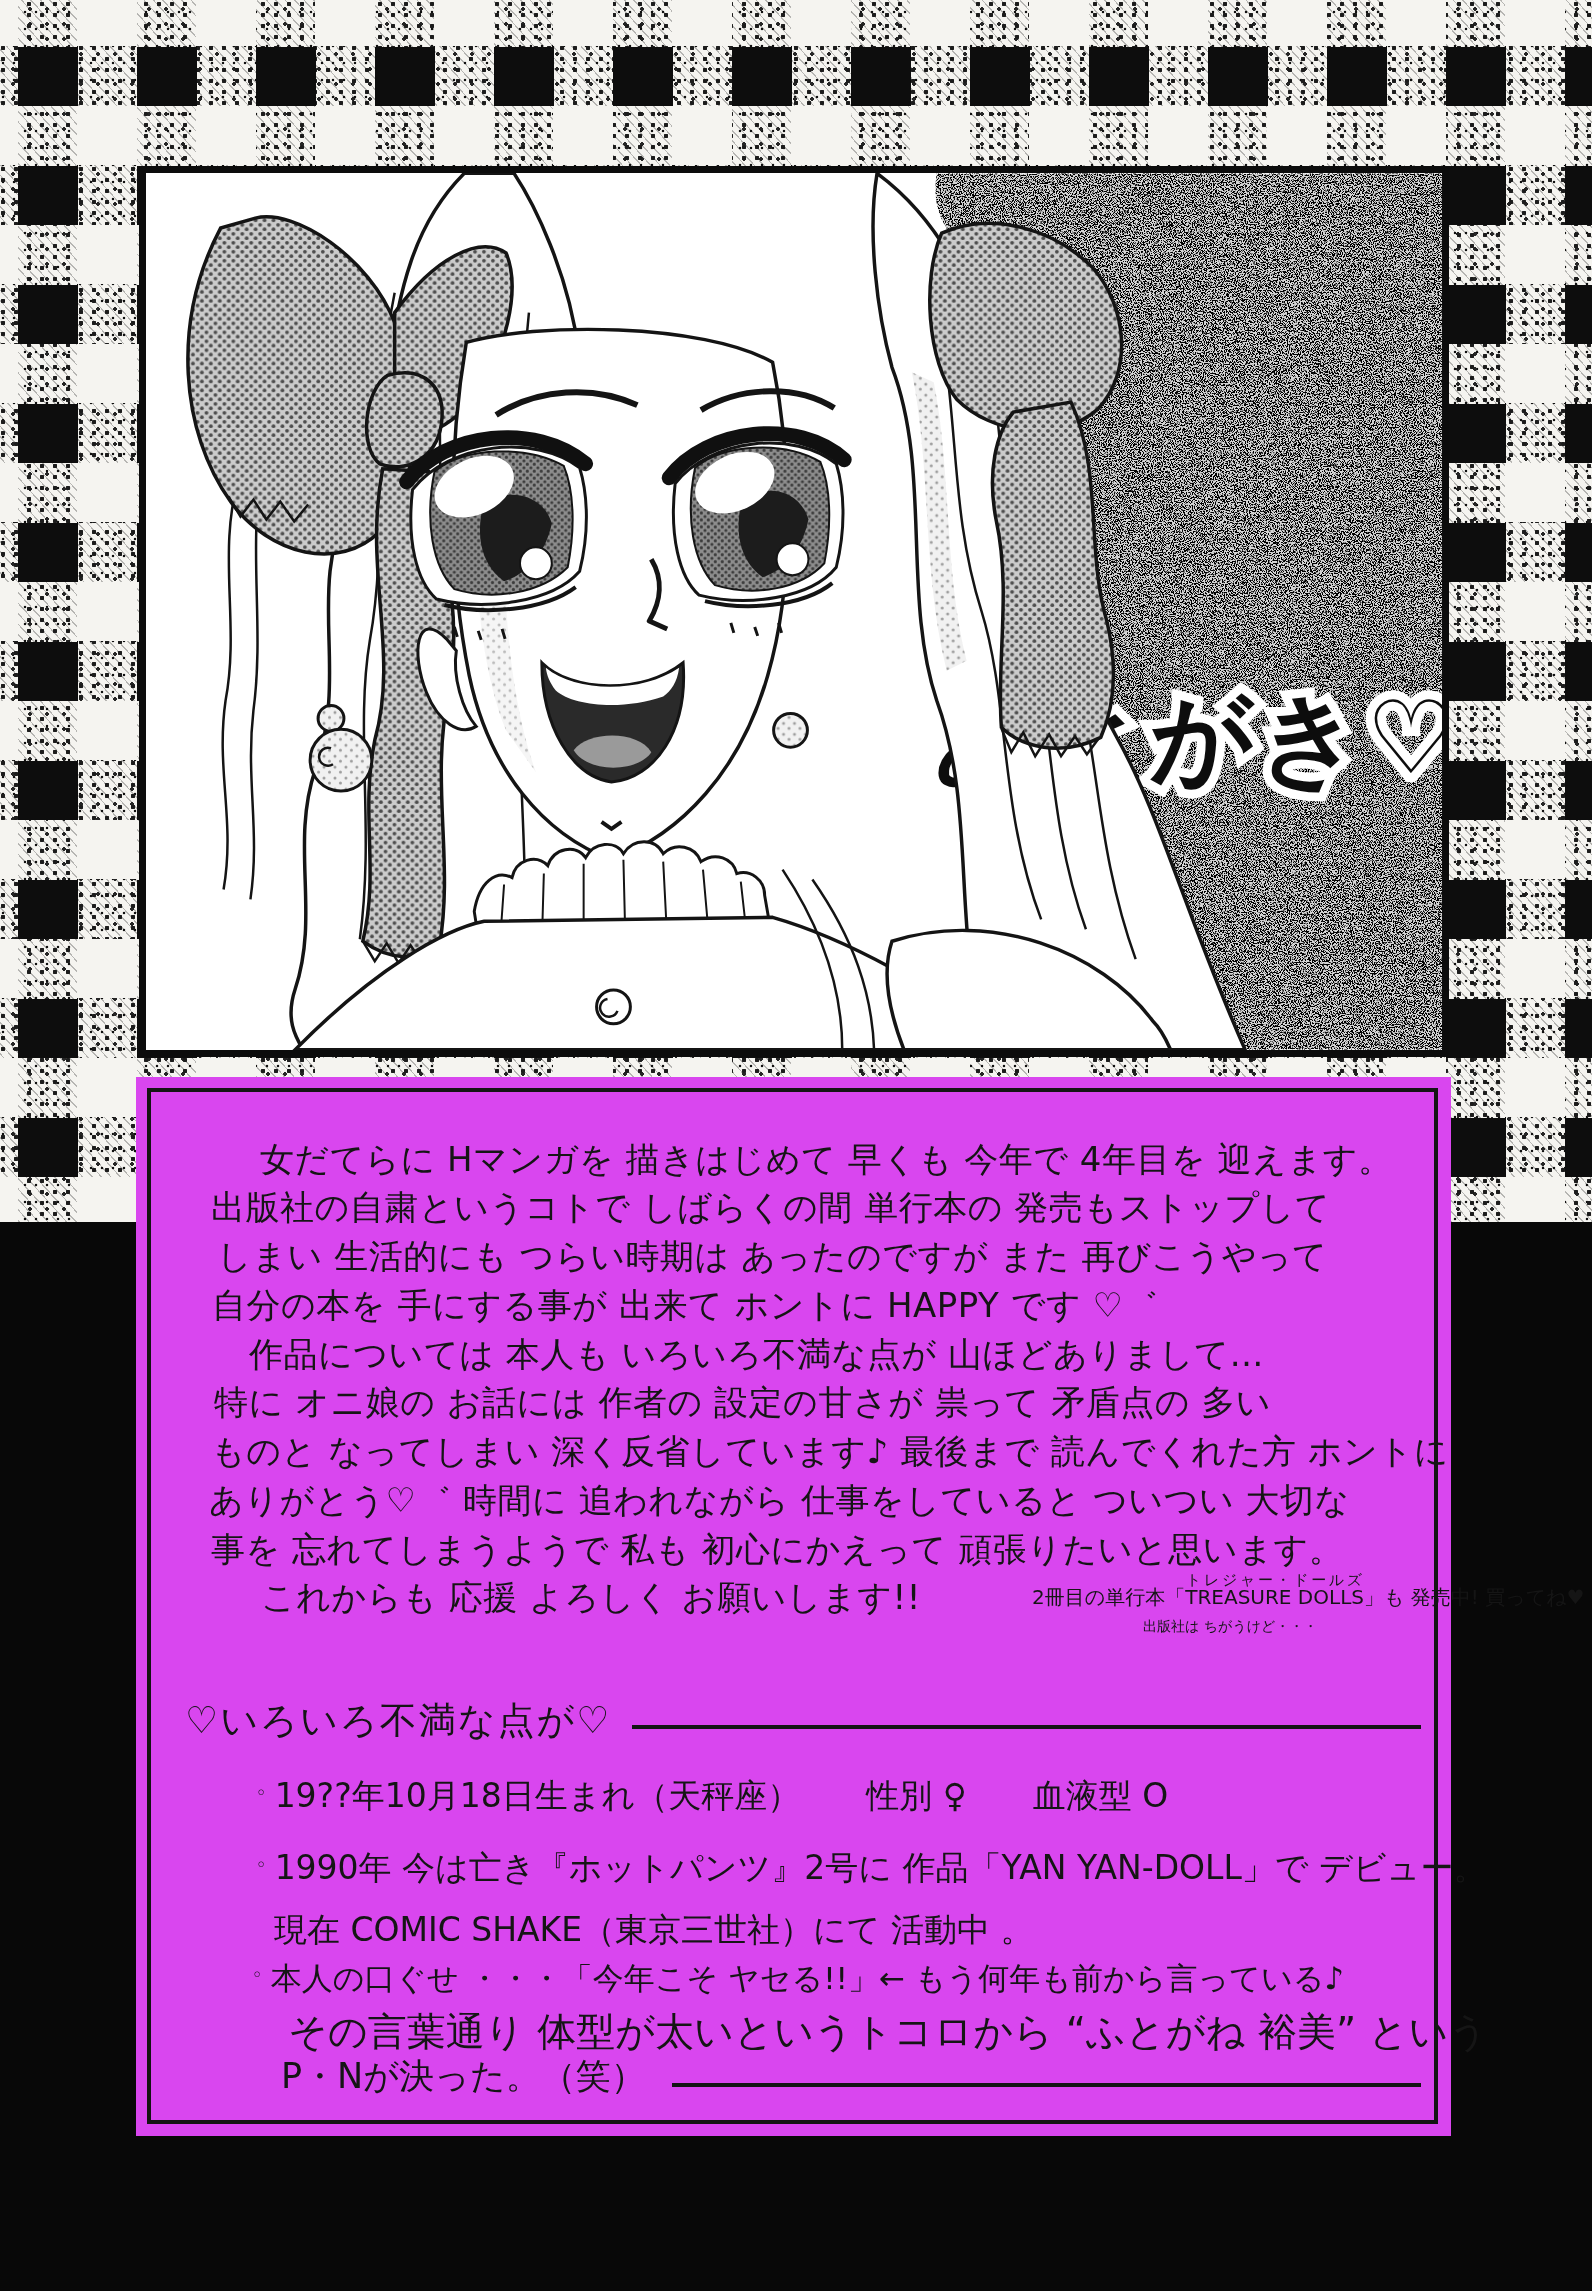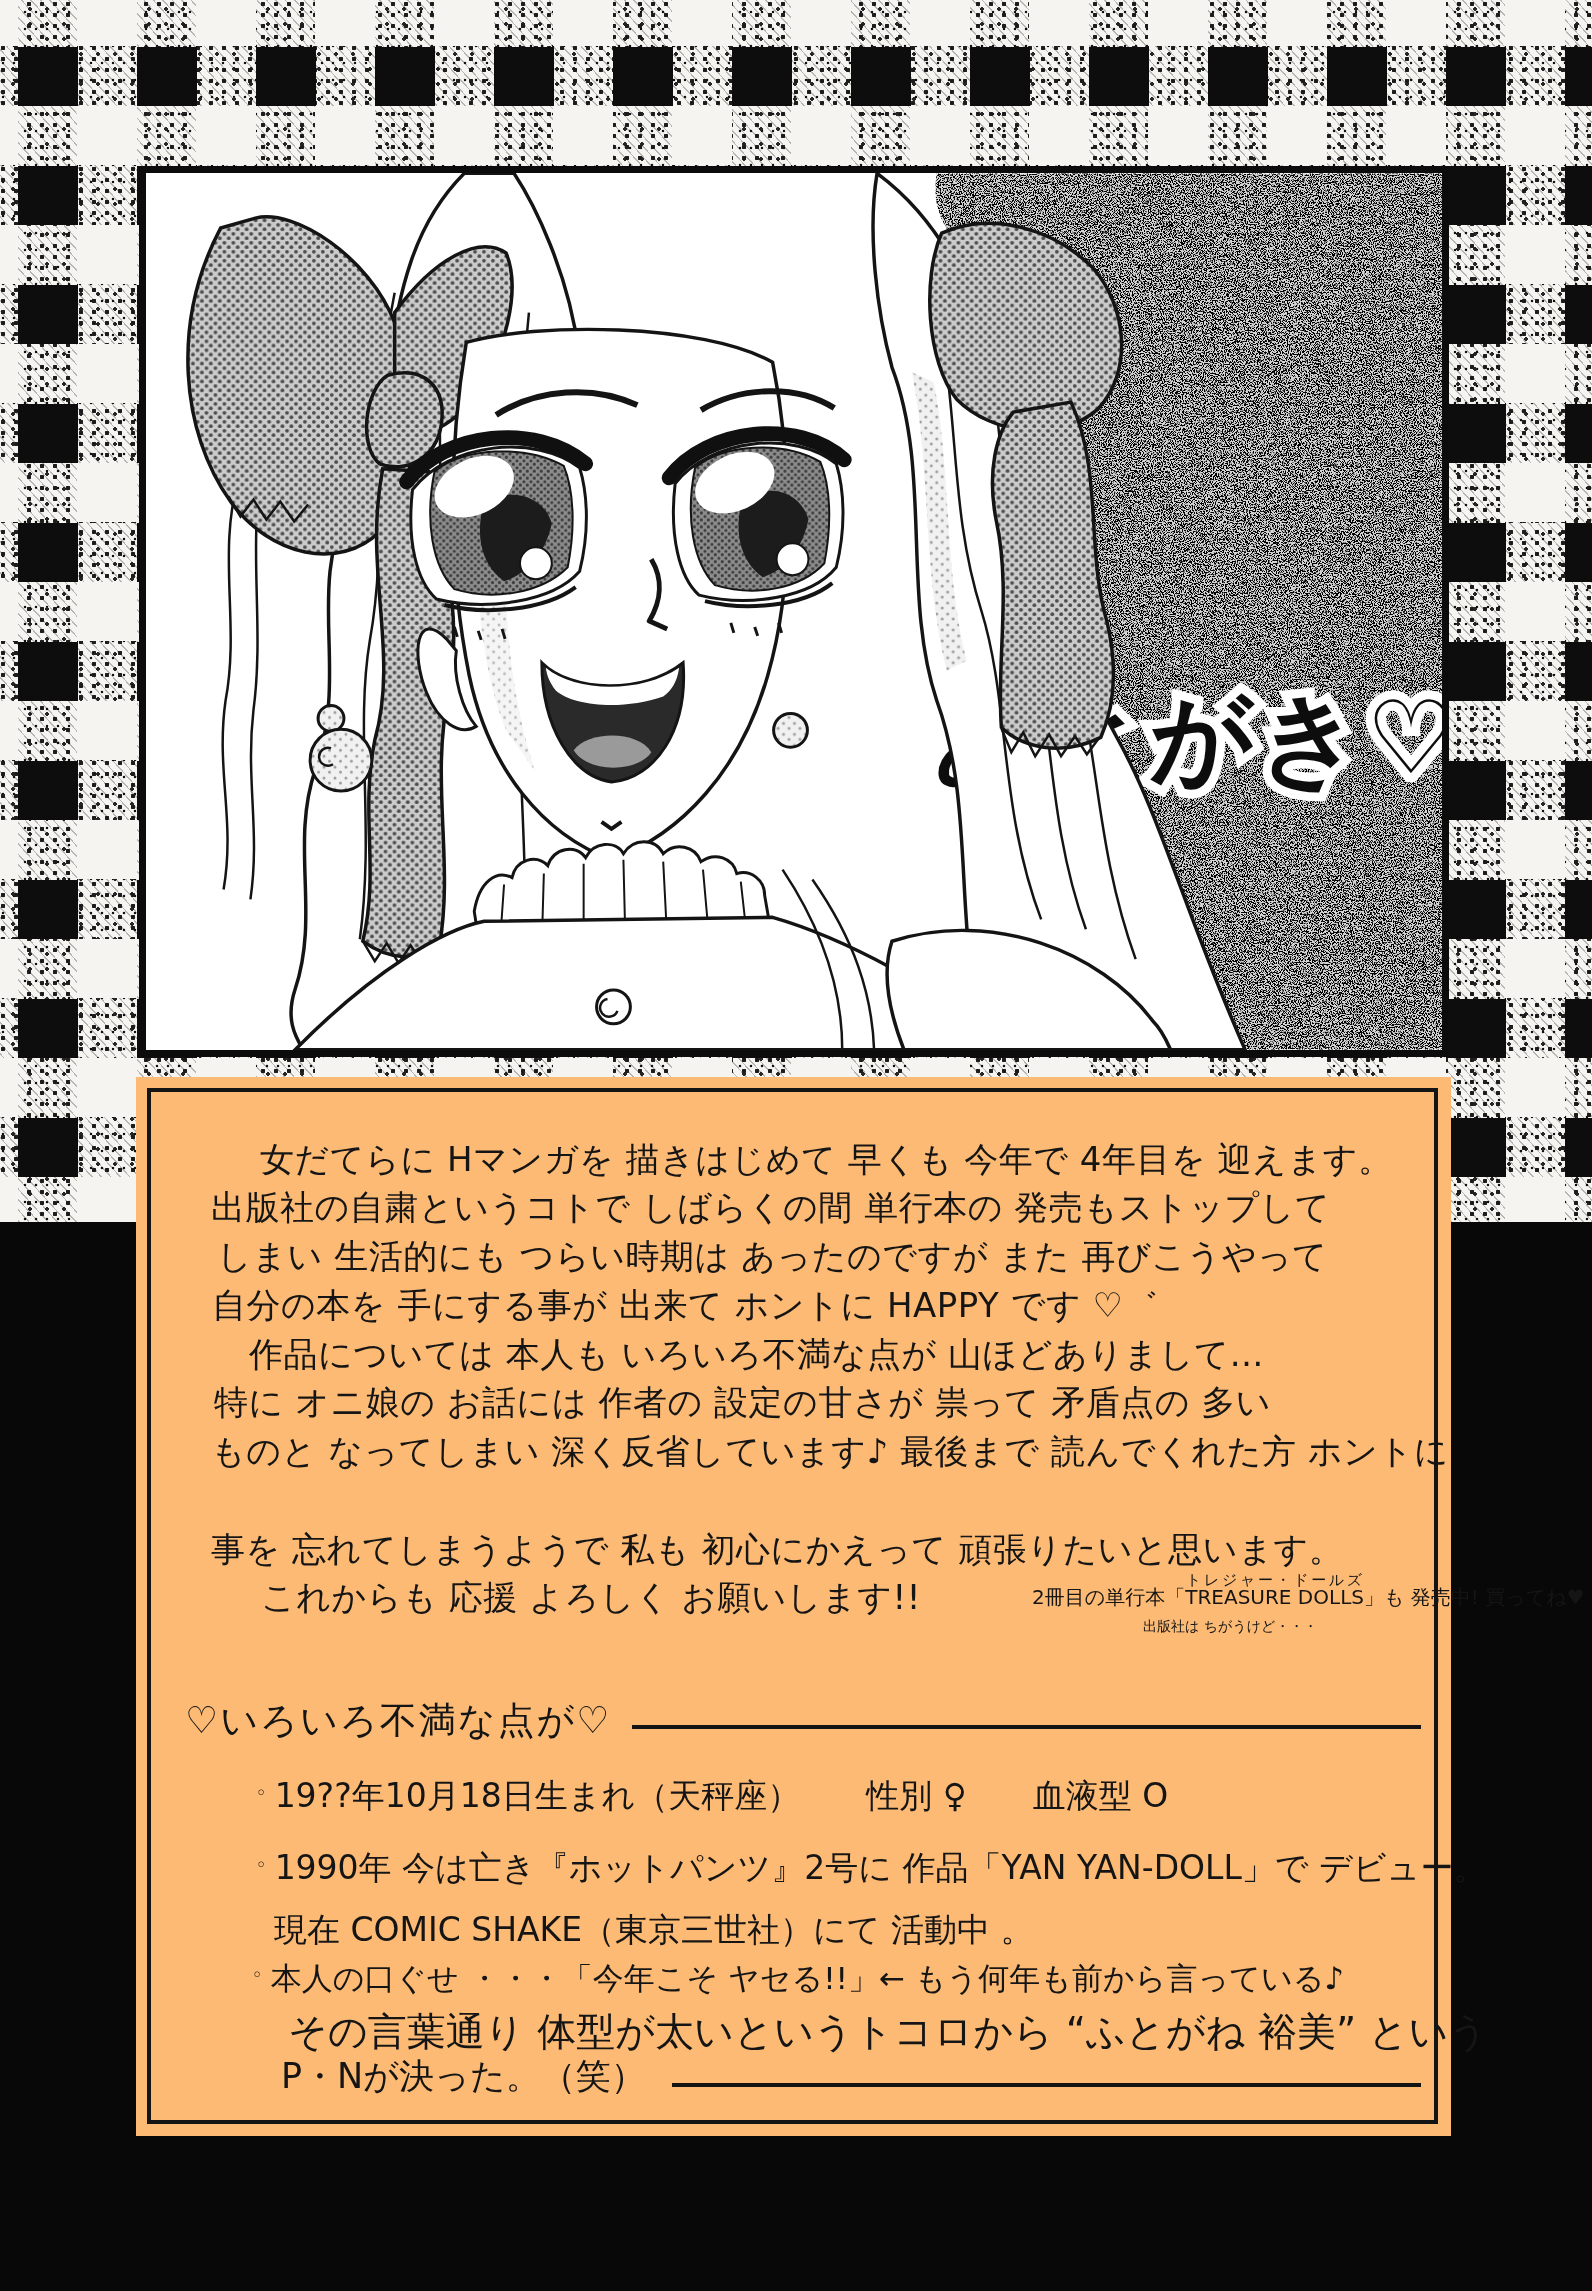--- a/index.html
+++ b/index.html
@@ -18,21 +18,21 @@
       repeating-linear-gradient(48deg, rgba(20,20,20,0.28) 0 1.2px, rgba(0,0,0,0) 1.2px 7px);
     background-size:119px 119px,119px 119px,13px 11px,17px 15px,11px 17px,100% 100%;
     background-position:18px -13px,18px -13px,0 0,5px 7px,9px 3px,0 0;}
 
   
   .art-panel{position:absolute;left:139px;top:166px;width:1296px;height:877px;
     background:#ffffff;border:7px solid #0c0c0c;}
   .art-panel svg{display:block;width:100%;height:100%;}
 
   
-  .text-box{position:absolute;left:136px;top:1077px;width:1315px;height:1059px;background:#fdba74;}
+  .text-box{position:absolute;left:136px;top:1077px;width:1315px;height:1059px;background:#d946ef;}
   .inner-frame{position:absolute;left:11px;top:11px;right:13px;bottom:12px;border:4px solid #141414;}
 
   .aw{position:absolute;font-size:34px;line-height:40px;white-space:nowrap;letter-spacing:0.5px;}
   .aw0{left:124px;top:62px}  .aw1{left:75px;top:110px}  .aw2{left:81px;top:159px}
   .aw3{left:76px;top:208px}  .aw4{left:113px;top:257px} .aw5{left:78px;top:305px}
   .aw6{left:75px;top:354px}  .aw7{left:73px;top:403px}  .aw8{left:75px;top:452px}
   .aw9{left:125px;top:500px}
 
   .note{position:absolute;left:896px;top:496px;width:433px;font-size:20px;line-height:26px;}
   .note .l1{white-space:nowrap;}
@@ -194,20 +194,21 @@
   <div class="text-box">
     <div class="inner-frame"></div>
 
     <div class="aw aw0">女だてらに Hマンガを 描きはじめて 早くも 今年で 4年目を 迎えます。</div>
     <div class="aw aw1">出版社の自粛というコトで しばらくの間 単行本の 発売もストップして</div>
     <div class="aw aw2">しまい 生活的にも つらい時期は あったのですが また 再びこうやって</div>
     <div class="aw aw3">自分の本を 手にする事が 出来て ホントに HAPPY です ♡゛</div>
     <div class="aw aw4">作品については 本人も いろいろ不満な点が 山ほどありまして…</div>
     <div class="aw aw5">特に オニ娘の お話には 作者の 設定の甘さが 祟って 矛盾点の 多い</div>
     <div class="aw aw6">ものと なってしまい 深く反省しています♪ 最後まで 読んでくれた方 ホントに</div>
+    <div class="aw aw7">ありがとう♡゛ 時間に 追われながら 仕事をしていると ついつい 大切な</div>
     <div class="aw aw8">事を 忘れてしまうようで 私も 初心にかえって 頑張りたいと思います。</div>
     <div class="aw aw9">これからも 応援 よろしく お願いします!!</div>
 
     <div class="note">
       <div class="l1">
         <span>2冊目の単行本「</span><ruby><span>TREASURE DOLLS</span><rt>トレジャー・ドールズ</rt></ruby><span>」も 発売中! 買ってね♥゛</span>
       </div>
       <div class="l2">出版社は ちがうけど・・・</div>
     </div>
 

